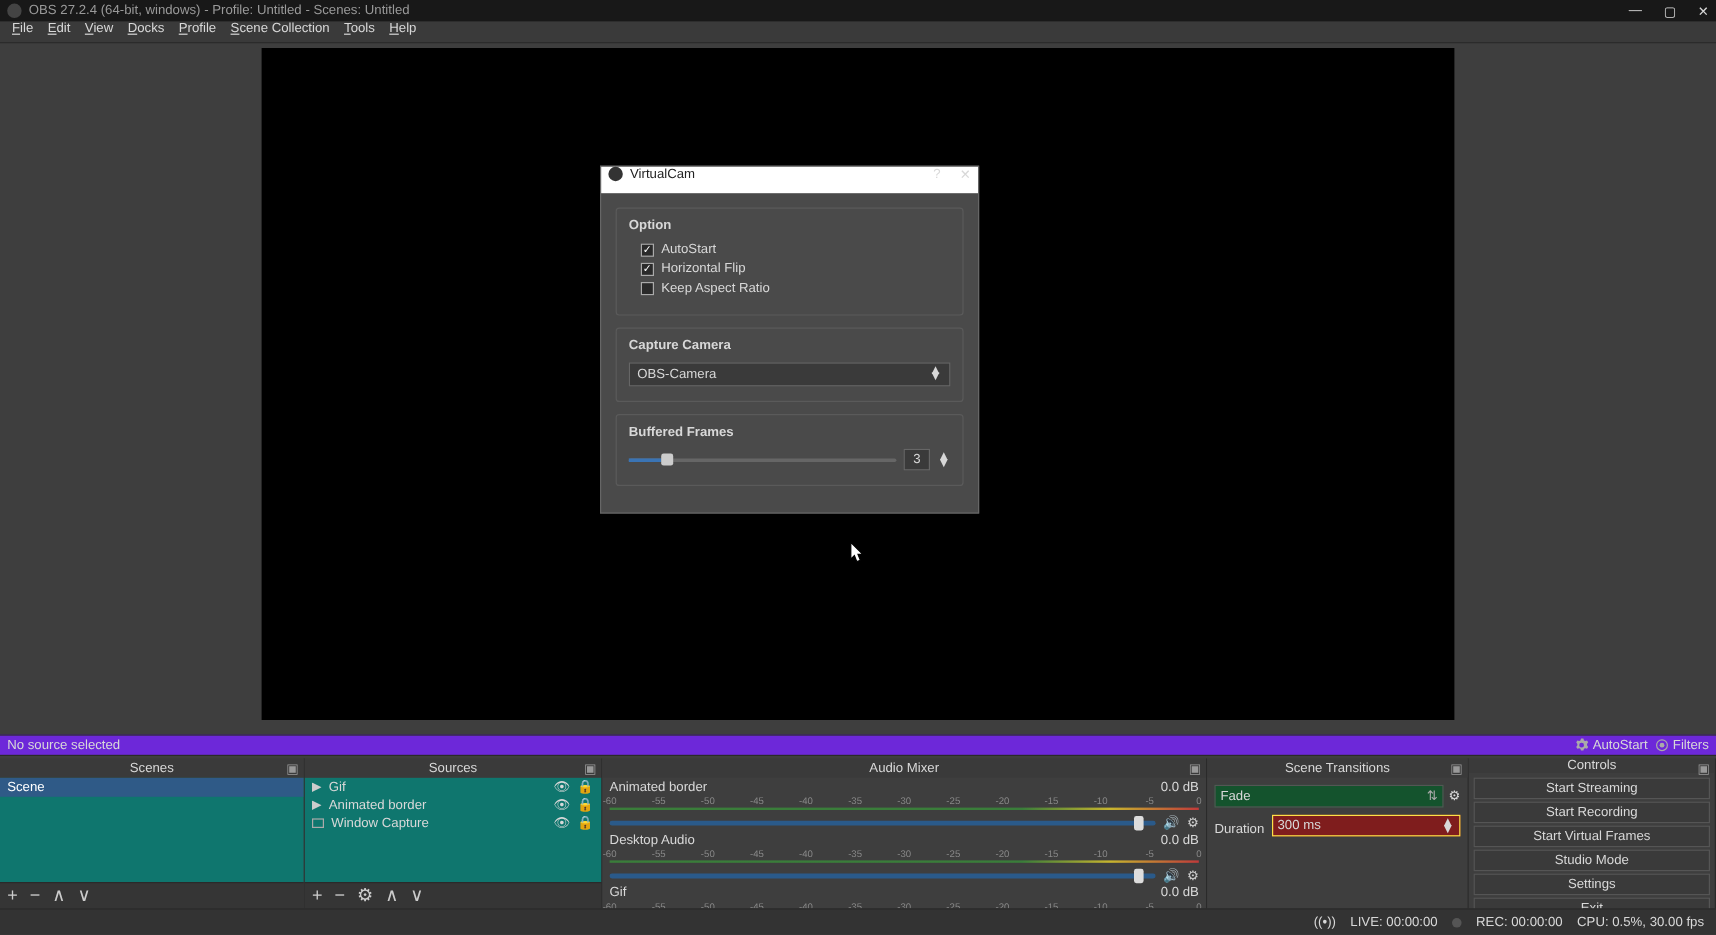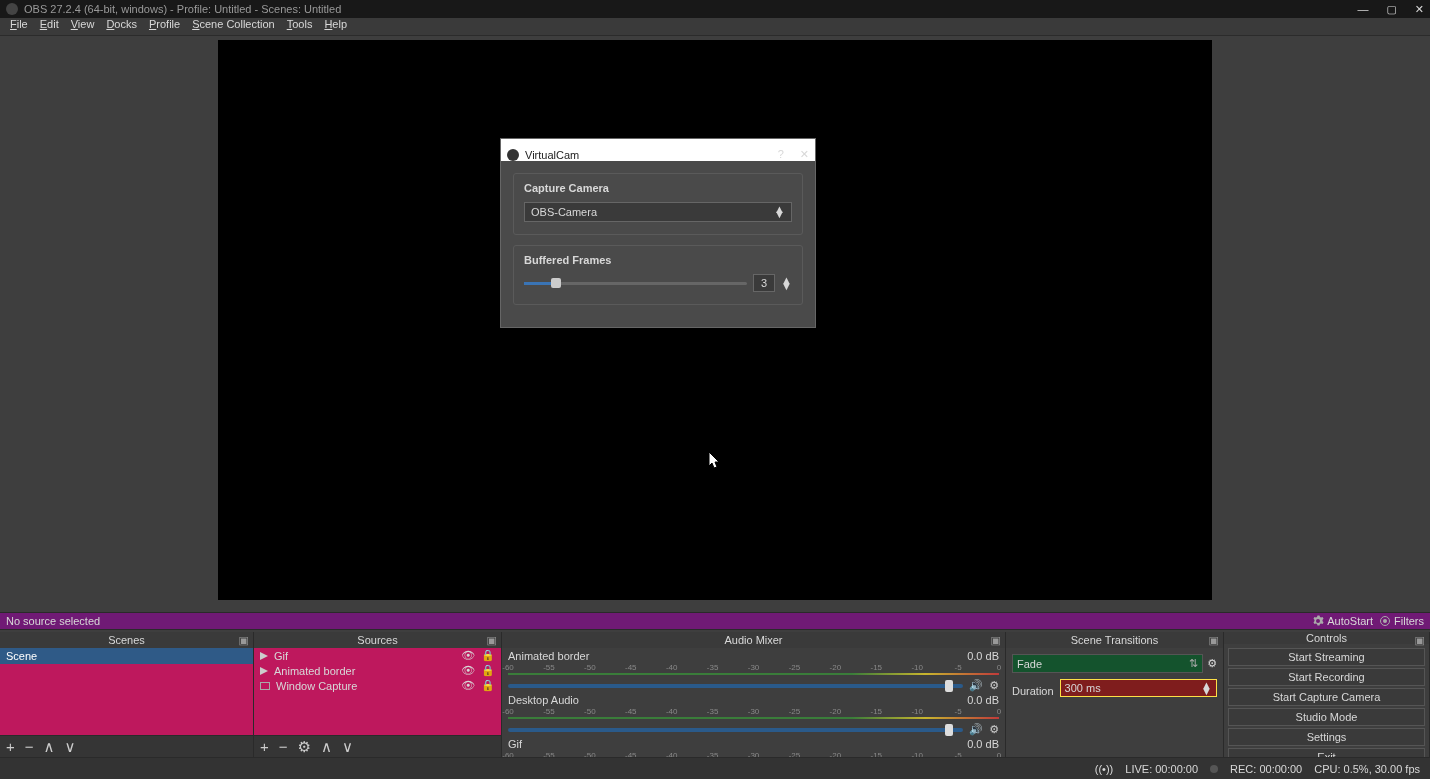--- a/index.html
+++ b/index.html
@@ -6,34 +6,34 @@
 body{background:#3e3e3e;width:1430px;height:779px;overflow:hidden;position:relative}
 .titlebar{height:18px;background:#181818;display:flex;align-items:center;padding:0 6px}
 .titlebar .icon{width:12px;height:12px;border-radius:50%;background:#444;margin-right:6px}
 .titlebar .title{color:#999;font-size:11px}
 .titlebar .wbtns{margin-left:auto;display:flex;gap:18px;color:#999}
 .titlebar .wbtn{cursor:pointer}
 .menubar{height:18px;background:#3a3a3a;display:flex;padding:0 4px;border-bottom:1px solid #2b2b2b}
 .menubar .mitem{padding:0 6px;cursor:pointer}
 .menubar .mitem u{text-decoration:underline}
 .preview{position:absolute;left:218px;top:40px;width:994px;height:560px;background:#000}
-.statusrow{position:absolute;left:0;top:612px;width:100%;height:18px;background:#701a75;display:flex;align-items:center;padding:0 6px;border-top:1px solid #2a2a2a;border-bottom:1px solid #2a2a2a}
+.statusrow{position:absolute;left:0;top:612px;width:100%;height:18px;background:#6d28d9;display:flex;align-items:center;padding:0 6px;border-top:1px solid #2a2a2a;border-bottom:1px solid #2a2a2a}
 .statusrow .right{margin-left:auto;display:flex;align-items:center;gap:6px}
 .smallbtn{display:flex;align-items:center;gap:3px;cursor:pointer;color:#aaa}
 .gear{width:12px;height:12px;display:inline-block}
 .panels{position:absolute;left:0;top:632px;width:100%;height:125px;display:flex}
 .panel{display:flex;flex-direction:column;border-right:1px solid #2a2a2a;background:#3e3e3e}
 .panelhdr{height:16px;background:#3a3a3a;display:flex;align-items:center;justify-content:center;position:relative;color:#ccc}
 .panelhdr .grip{position:absolute;right:4px;top:2px;color:#999}
 .scenes{width:254px}
 .sources{width:248px}
 .mixer{width:504px}
 .trans{width:218px}
 .controls{flex:1}
-.listarea{flex:1;overflow:hidden;background:#be185d}
+.listarea{flex:1;overflow:hidden;background:#0f766e}
 .scene-item{padding:2px 6px;background:#2f5a87;color:#fff}
 .src-row{display:flex;align-items:center;gap:6px;padding:1px 6px}
 .src-row .play{width:8px;height:8px;display:inline-block}
 .src-row .sq{width:10px;height:8px;border:1px solid #aaa}
 .btnbar{height:22px;background:#353535;display:flex;align-items:center;gap:10px;padding:0 6px;border-top:1px solid #2a2a2a}
 .btnbar .b{color:#ccc;cursor:pointer;font-size:15px;line-height:1}
 .mixer-body{flex:1;padding:2px 6px;overflow:hidden}
 .ch{margin-bottom:2px}
 .ch .chhdr{display:flex;justify-content:space-between;font-size:10px;color:#bbb}
 .scale{position:relative;height:14px;margin-top:1px}
@@ -48,21 +48,21 @@
 .combo .arr{margin-left:auto;color:#aaa}
 .dur-row{display:flex;align-items:flex-end;gap:6px;margin-top:6px}
 .spin{display:flex;align-items:center;background:#7f1d1d;border:1px solid #fde047;padding:2px 4px;flex:1}
 .spin .arr{margin-left:auto;color:#aaa;display:flex;flex-direction:column;font-size:7px;line-height:6px}
 .ctrl-body{padding:4px;display:flex;flex-direction:column;gap:2px}
 .ctrlbtn{background:#3a3a3a;border:1px solid #555;padding:2px 0;text-align:center;cursor:pointer}
 .statusbar{position:absolute;left:0;bottom:0;width:100%;height:22px;background:#333;display:flex;align-items:center;justify-content:flex-end;gap:12px;padding:0 10px;color:#bbb;border-top:1px solid #2a2a2a}
 .dot{width:8px;height:8px;border-radius:50%;background:#555;display:inline-block}
 
 .dialog{position:absolute;left:500px;top:138px;width:316px;background:#4a4a4a;border:1px solid #666;box-shadow:0 4px 20px rgba(0,0,0,.5)}
-.dlg-tb{height:22px;background:#fff;display:flex;align-items:flex-end;padding:0 6px}
+.dlg-tb{height:22px;background:#fff;display:flex;align-items:flex-start;padding:0 6px}
 .dlg-tb .icon{width:12px;height:12px;border-radius:50%;background:#333;margin-right:6px}
 .dlg-tb .t{color:#222;font-size:11px}
 .dlg-tb .r{margin-left:auto;display:flex;gap:16px;color:#222}
 .dlg-tb .r span{cursor:pointer}
 .dlg-body{padding:12px}
 .grp{border:1px solid #5a5a5a;border-radius:3px;margin-bottom:10px;padding:8px 10px 12px}
 .grp .lab{font-weight:600;margin-bottom:8px}
 .cb-row{display:flex;align-items:center;gap:6px;margin:4px 0 4px 10px}
 .cb{width:11px;height:11px;border:1px solid #aaa;background:#2a2a2a;display:flex;align-items:center;justify-content:center;cursor:pointer}
 .cb.ck::after{content:"✓";color:#fff;font-size:9px;line-height:1}
@@ -296,21 +296,21 @@
   </div>
 
   <div class="panel controls">
     <div class="panelhdr">
         <span>Controls</span>
         <span class="grip">▣</span>
       </div>
     <div class="ctrl-body" id="ctrl-body">
         <div class="ctrlbtn">Start Streaming</div>
         <div class="ctrlbtn">Start Recording</div>
-        <div class="ctrlbtn">Start Capture Camera</div>
+        <div class="ctrlbtn">Start Virtual Frames</div>
         <div class="ctrlbtn">Studio Mode</div>
         <div class="ctrlbtn">Settings</div>
         <div class="ctrlbtn">Exit</div>
       </div>
   </div>
 </div>
 
 <div class="statusbar">
   <span>((•))</span>
   <span>LIVE: 00:00:00</span>
@@ -322,20 +322,35 @@
 <div class="dialog">
   <div class="dlg-tb">
     <span class="icon"></span>
     <span class="t">VirtualCam</span>
     <div class="r">
       <span>?</span>
       <span>✕</span>
     </div>
   </div>
   <div class="dlg-body">
+    <div class="grp">
+      <div class="lab">Option</div>
+      <div class="cb-row">
+        <span class="cb ck"></span>
+        <span>AutoStart</span>
+      </div>
+      <div class="cb-row">
+        <span class="cb ck"></span>
+        <span>Horizontal Flip</span>
+      </div>
+      <div class="cb-row">
+        <span class="cb"></span>
+        <span>Keep Aspect Ratio</span>
+      </div>
+    </div>
     <div class="grp">
       <div class="lab">Capture Camera</div>
       <div class="dlg-combo">
         <span>OBS-Camera</span>
         <span class="arr">
             <span>▲</span>
             <span>▼</span>
           </span>
       </div>
     </div>

